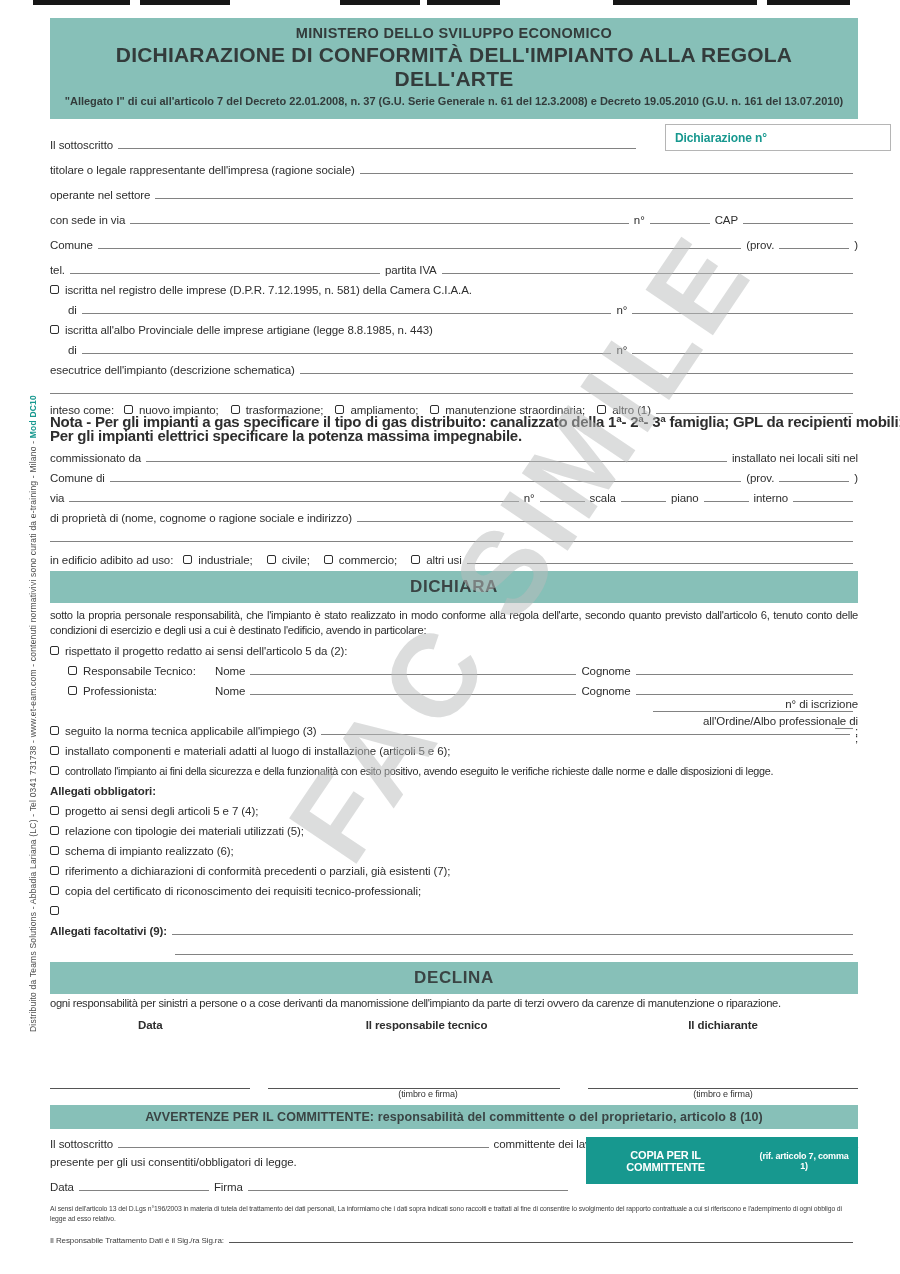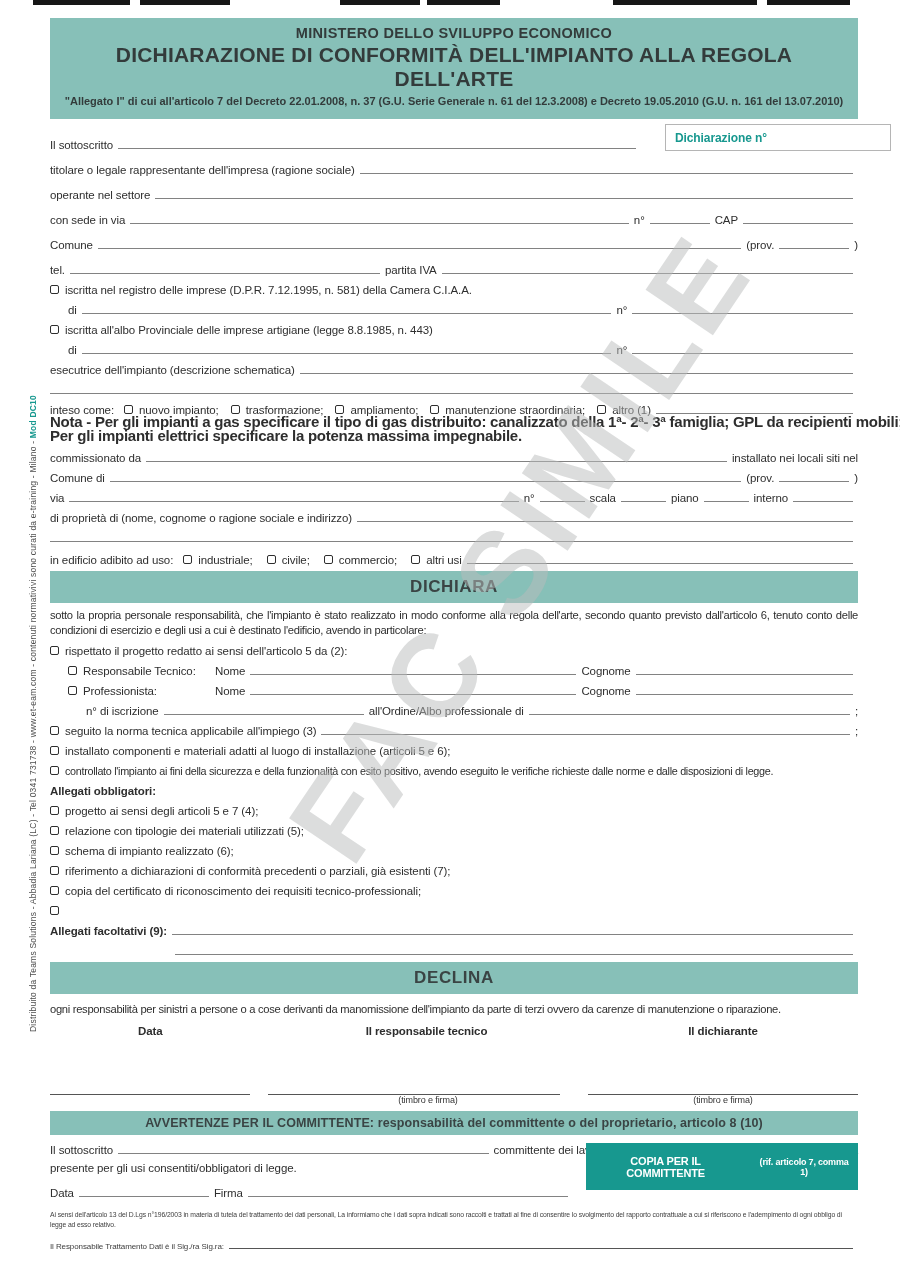--- a/index.html
+++ b/index.html
@@ -48,21 +48,21 @@
   .lb { white-space:nowrap; padding-bottom:1px; }
   .b  { font-weight:bold; }
   .fl { flex:1 1 auto; border-bottom:1px solid #828282; margin:0 5px 3px 5px; min-width:18px; }
   .fl.noflex { flex:0 0 auto; }
   .w45{width:45px;} .w60{width:60px;} .w70{width:70px;} .w110{width:110px;} .w130{width:130px;} .w310{width:310px;} .w200{width:200px;}
   .cb {
     flex:0 0 auto; display:inline-block; width:9px; height:9px;
     border:1.4px solid #2e2e2e; border-radius:2px;
     margin:0 6px 3px 0;
   }
-  .ind1 { margin-left:18px; } .ind2 { margin-left:36px; }
+  .ind1 { margin-left:18px; } .ind2 { margin-left:36px;flex-direction:column; }
   .fit { font-size:10.8px; letter-spacing:-0.3px; }
   .small { font-size:15px; letter-spacing:-0.25px;font-weight:bold; }
   .para { text-align:justify; line-height:15px; margin-top:5px; font-size:11.2px; }
   .banner {
     background:#87c0b8; color:#3a4444; text-align:center;
     font-weight:bold; font-size:17px; height:32px; line-height:32px;
     letter-spacing:0.6px; margin-top:4px;
   }
   .banner.thin { height:24px; line-height:24px; font-size:12.5px; letter-spacing:0.1px; }
   
@@ -332,21 +332,21 @@
     <div class="row r20">
       <span class="lb b">Allegati facoltativi (9):</span>
       <span class="fl"></span>
     </div>
     <div class="row r20">
       <span style="flex:0 0 120px;"></span>
       <span class="fl"></span>
     </div>
 
     <div class="banner">DECLINA</div>
-    <div class="para fit" style="margin-top:8px;">ogni responsabilità per sinistri a persone o a cose derivanti da manomissione dell'impianto da parte di terzi ovvero da carenze di manutenzione o riparazione.</div>
+    <div class="para fit" style="margin-top:2px;">ogni responsabilità per sinistri a persone o a cose derivanti da manomissione dell'impianto da parte di terzi ovvero da carenze di manutenzione o riparazione.</div>
 
     <div class="siglabels">
       <span class="c1">Data</span>
       <span class="c2">Il responsabile tecnico</span>
       <span class="c3">Il dichiarante</span>
     </div>
     <div class="siglines">
       <span class="sig1"></span>
       <span class="sigsp"></span>
       <span class="sig2"></span>

